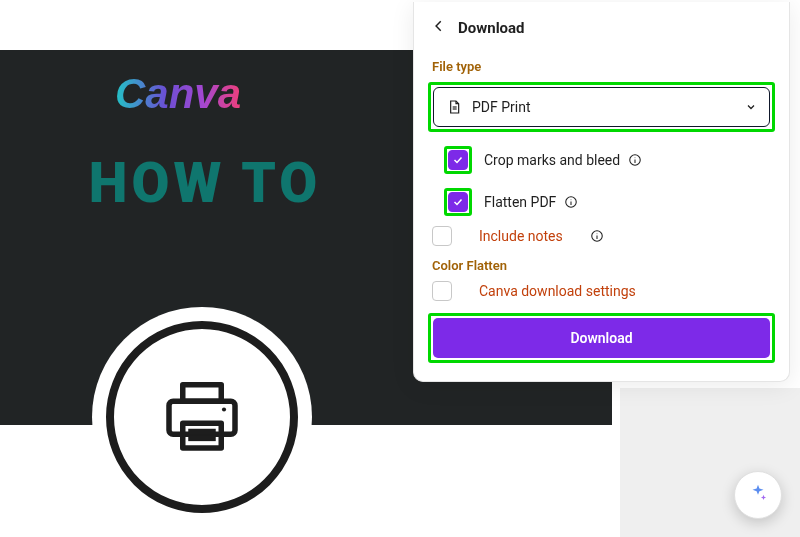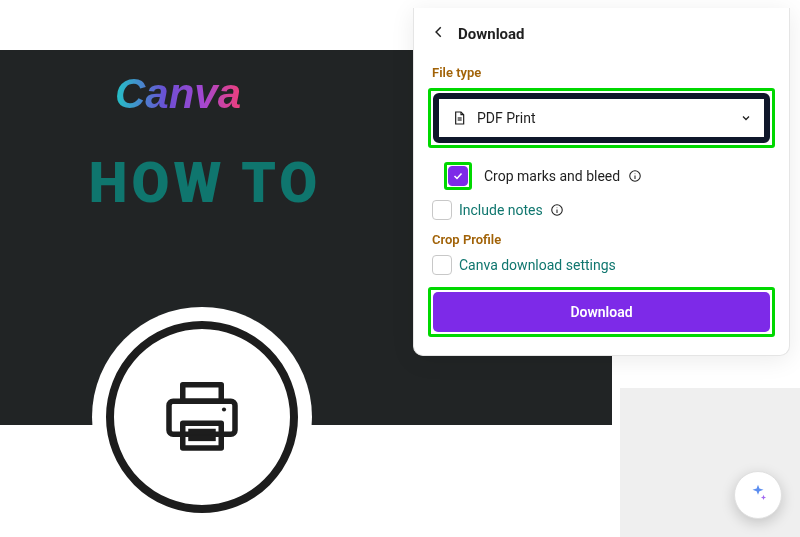--- a/index.html
+++ b/index.html
@@ -9,41 +9,41 @@
 .canvas-wrap{position:absolute;left:0;top:0;width:612px;height:537px}
 .canvas-topspace{height:50px;background:#fff}
 .canvas-dark{position:absolute;left:0;top:50px;width:612px;height:375px;background:#212425}
 .canva-logo{position:absolute;left:115px;top:70px;font-family:Liberation Sans, sans-serif;font-size:42px;font-style:italic;font-weight:700;background:linear-gradient(90deg,#22c3c5 0%,#6b4fd4 40%,#a447d0 70%,#ef3f7a 100%);-webkit-background-clip:text;background-clip:text;color:transparent}
 .headline{position:absolute;left:0;top:155px;width:410px;color:#0f766e;font-weight:900;letter-spacing:4px;text-align:center;font-size:55px;line-height:1.05}
 .printer-circle{position:absolute;left:92px;top:307px;width:220px;height:220px;background:#fff;border-radius:50%;display:flex;align-items:center;justify-content:center}
 .printer-inner{width:176px;height:176px;border:8px solid #1d1d1d;border-radius:50%;display:flex;align-items:center;justify-content:center}
 .printer-inner svg{width:88px;height:88px}
 
 
-.panel{position:absolute;right:10px;top:8px;width:375px;background:#fff;border:1px solid #e5e5e5;border-top:none;border-radius:0 0 10px 10px;box-shadow:0 4px 24px rgba(0,0,0,.08);padding:0 0 10px 0}
+.panel{position:absolute;right:10px;top:2px;width:375px;background:#fff;border:1px solid #e5e5e5;border-top:none;border-radius:0 0 10px 10px;box-shadow:0 4px 24px rgba(0,0,0,.08);padding:0 0 10px 0}
 .panel-header{display:flex;align-items:center;gap:12px;padding:16px 18px 8px 18px}
 .panel-header .back svg{width:14px;height:14px}
 .panel-header .title{font-weight:700;font-size:15px;color:#1f1f1f}
 .section-label{font-size:13px;font-weight:600;color:#a16207;padding:14px 18px 8px 18px}
 
 .hl{margin:0 14px 8px 14px;border:3px solid #00d800;border-radius:3px;padding:2px}
-.select{height:38px;border:6px solid #0f172a;border-radius:6px;background:#fff;display:flex;align-items:center;padding:0 12px;gap:10px}
+.select{height:38px;border:1px solid #0f172a;border-radius:6px;background:#fff;display:flex;align-items:center;padding:0 12px;gap:10px}
 .select .sel-icon svg{width:16px;height:16px;display:block}
 .select .sel-text{flex:1;font-size:14px;color:#1f1f1f}
 .select .chev svg{width:12px;height:12px}
 .select .crown svg{width:12px;height:12px}
 
 .checks{margin:0 14px 0 14px;padding:2px 2px 0 2px}
 .check-hl{border:3px solid #00d800;border-radius:3px;display:inline-flex;padding:1px;margin-right:4px;vertical-align:middle}
 .cbx{width:18px;height:18px;border-radius:4px;border:1px solid #c8c8c8;display:inline-flex;align-items:center;justify-content:center;background:#fff}
 .cbx.checked{background:#7d2ae8;border-color:#7d2ae8}
 .cbx svg{width:12px;height:12px}
 .row{display:flex;align-items:center;gap:8px;padding:4px 0 10px 14px;font-size:14px;color:#1f1f1f}
 .info svg{width:14px;height:14px;display:block}
-.plain-row{display:flex;align-items:center;gap:7px;padding:0 18px 12px 18px;font-size:14px;color:#0f766e}
+.plain-row{display:flex;align-items:center;gap:27px;padding:0 18px 12px 18px;font-size:14px;color:#c2410c}
 
 .dl-btn{height:40px;background:#7d2ae8;color:#fff;border-radius:5px;display:flex;align-items:center;justify-content:center;font-weight:600;font-size:14px}
 
 .fab{position:absolute;right:18px;bottom:18px;width:46px;height:46px;border-radius:50%;background:#fff;border:1px solid #e0e0e0;box-shadow:0 4px 14px rgba(0,0,0,.18);display:flex;align-items:center;justify-content:center}
 .fab svg{width:22px;height:22px}
 .rightspace{position:absolute;right:0;top:388px;width:180px;height:149px;background:#efefef}
 </style>
 </head>
 <body>
 
@@ -115,35 +115,52 @@
         </span>
         <span>Crop marks and bleed</span>
         <span class="info">
           <svg viewBox="0 0 24 24" fill="none" stroke="#1f1f1f" stroke-width="1.8">
               <circle cx="12" cy="12" r="9"></circle>
               <line x1="12" y1="11" x2="12" y2="17"></line>
               <circle cx="12" cy="8" r="0.8" fill="#1f1f1f" stroke="none"></circle>
             </svg>
         </span>
       </div>
+      <div class="row">
+        <span class="check-hl">
+          <span class="cbx checked">
+            <svg viewBox="0 0 24 24" fill="none" stroke="#fff" stroke-width="3">
+                <polyline points="5 12 10 17 19 7"></polyline>
+              </svg>
+          </span>
+        </span>
+        <span>Flatten PDF</span>
+        <span class="info">
+          <svg viewBox="0 0 24 24" fill="none" stroke="#1f1f1f" stroke-width="1.8">
+              <circle cx="12" cy="12" r="9"></circle>
+              <line x1="12" y1="11" x2="12" y2="17"></line>
+              <circle cx="12" cy="8" r="0.8" fill="#1f1f1f" stroke="none"></circle>
+            </svg>
+        </span>
+      </div>
     </div>
 
     <div class="plain-row">
       <span class="cbx"></span>
       <span>Include notes</span>
       <span class="info">
         <svg viewBox="0 0 24 24" fill="none" stroke="#1f1f1f" stroke-width="1.8">
             <circle cx="12" cy="12" r="9"></circle>
             <line x1="12" y1="11" x2="12" y2="17"></line>
             <circle cx="12" cy="8" r="0.8" fill="#1f1f1f" stroke="none"></circle>
           </svg>
       </span>
     </div>
 
-    <div class="section-label" style="padding-top:0">Crop Profile</div>
+    <div class="section-label" style="padding-top:0">Color Flatten</div>
 
     <div class="plain-row">
       <span class="cbx"></span>
       <span>Canva download settings</span>
     </div>
 
     <div class="hl">
       <div class="dl-btn">Download</div>
     </div>
   </div>

